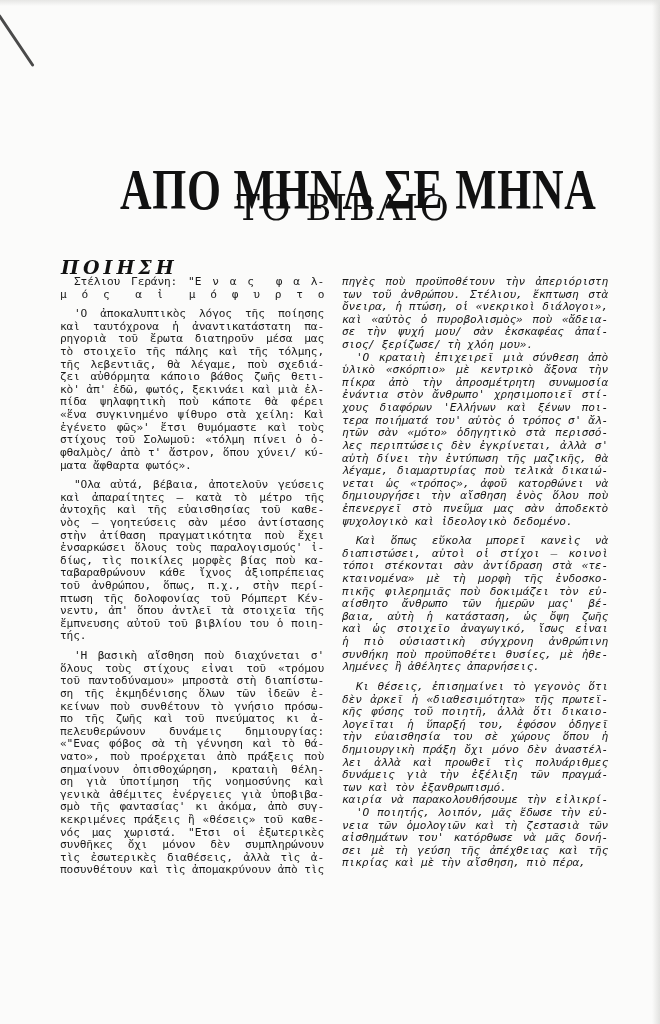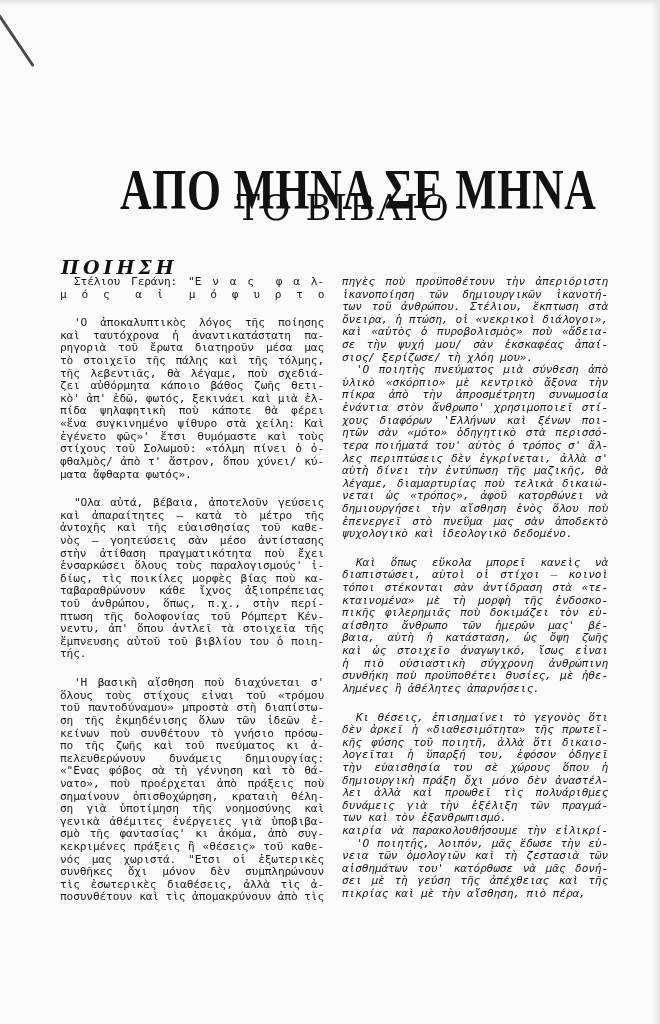--- a/index.html
+++ b/index.html
@@ -57,21 +57,21 @@
   }
   .col-left { left: 60px; width: 264px; }
   .col-right { left: 342px; width: 266px; font-style: italic; }
   .ln {
     display: block; white-space: pre; overflow: hidden;
     text-align: justify; text-align-last: justify;
     height: 12.62px;
   }
   .ln.last { text-align-last: left; }
   .ln.indent { padding-left: 14px; }
-  .ln.gap { margin-top: 16px; }
+  .ln.gap { margin-top: 7px; }
   .ln.spaced { letter-spacing: 4px; }
 </style>
 </head>
 <body>
 
 <div class="page-edge-top"></div>
 <div class="page-edge-right"></div>
 <div class="corner-mark"></div>
 
 <h1 class="title">ΑΠΟ ΜΗΝΑ ΣΕ ΜΗΝΑ</h1>
@@ -121,33 +121,32 @@
     <span class="ln ">γενικὰ ἀθέμιτες ἐνέργειες γιὰ ὑποβιβα-</span>
     <span class="ln ">σμὸ τῆς φαντασίας' κι ἀκόμα, ἀπὸ συγ-</span>
     <span class="ln ">κεκριμένες πράξεις ἢ «θέσεις» τοῦ καθε-</span>
     <span class="ln ">νός μας χωριστά. "Ετσι οἱ ἐξωτερικὲς</span>
     <span class="ln ">συνθῆκες ὄχι μόνον δὲν συμπληρώνουν</span>
     <span class="ln ">τὶς ἐσωτερικὲς διαθέσεις, ἀλλὰ τὶς ἀ-</span>
     <span class="ln ">ποσυνθέτουν καὶ τὶς ἀπομακρύνουν ἀπὸ τὶς</span>
   </div>
 <div class="column col-right" id="col-right">
     <span class="ln ">πηγὲς ποὺ προϋποθέτουν τὴν ἀπεριόριστη</span>
-    <span class="ln ">ἱκανοποίηση τῶν δημιουργικῶν ἱκανοτή-</span>
     <span class="ln ">των τοῦ ἀνθρώπου. Στέλιου, ἔκπτωση στὰ</span>
     <span class="ln ">ὄνειρα, ἡ πτώση, οἱ «νεκρικοὶ διάλογοι»,</span>
     <span class="ln ">καὶ «αὐτὸς ὁ πυροβολισμὸς» ποὺ «ἄδεια-</span>
     <span class="ln ">σε τὴν ψυχή μου/ σὰν ἐκσκαφέας ἀπαί-</span>
     <span class="ln last">σιος/ ξερίζωσε/ τὴ χλόη μου».</span>
-    <span class="ln indent">'Ο ποιητὴς πνεύματος μιὰ σύνθεση ἀπὸ</span>
+    <span class="ln indent">'Ο κραταιὴ ἐπιχειρεῖ μιὰ σύνθεση ἀπὸ</span>
     <span class="ln ">ὑλικὸ «σκόρπιο» μὲ κεντρικὸ ἄξονα τὴν</span>
     <span class="ln ">πίκρα ἀπὸ τὴν ἀπροσμέτρητη συνωμοσία</span>
     <span class="ln ">ἐνάντια στὸν ἄνθρωπο' χρησιμοποιεῖ στί-</span>
     <span class="ln ">χους διαφόρων 'Ελλήνων καὶ ξένων ποι-</span>
+    <span class="ln ">τερα ποιήματά του' αὐτὸς ὁ τρόπος σ' ἄλ-</span>
     <span class="ln ">ητῶν σὰν «μότο» ὁδηγητικὸ στὰ περισσό-</span>
-    <span class="ln ">τερα ποιήματά του' αὐτὸς ὁ τρόπος σ' ἄλ-</span>
     <span class="ln ">λες περιπτώσεις δὲν ἐγκρίνεται, ἀλλὰ σ'</span>
     <span class="ln ">αὐτὴ δίνει τὴν ἐντύπωση τῆς μαζικῆς, θὰ</span>
     <span class="ln ">λέγαμε, διαμαρτυρίας ποὺ τελικὰ δικαιώ-</span>
     <span class="ln ">νεται ὡς «τρόπος», ἀφοῦ κατορθώνει νὰ</span>
     <span class="ln ">δημιουργήσει τὴν αἴσθηση ἑνὸς ὅλου ποὺ</span>
     <span class="ln ">ἐπενεργεῖ στὸ πνεῦμα μας σὰν ἀποδεκτὸ</span>
     <span class="ln last">ψυχολογικὸ καὶ ἰδεολογικὸ δεδομένο.</span>
     <span class="ln indent gap">Καὶ ὅπως εὔκολα μπορεῖ κανεὶς νὰ</span>
     <span class="ln ">διαπιστώσει, αὐτοὶ οἱ στίχοι — κοινοὶ</span>
     <span class="ln ">τόποι στέκονται σὰν ἀντίδραση στὰ «τε-</span>

